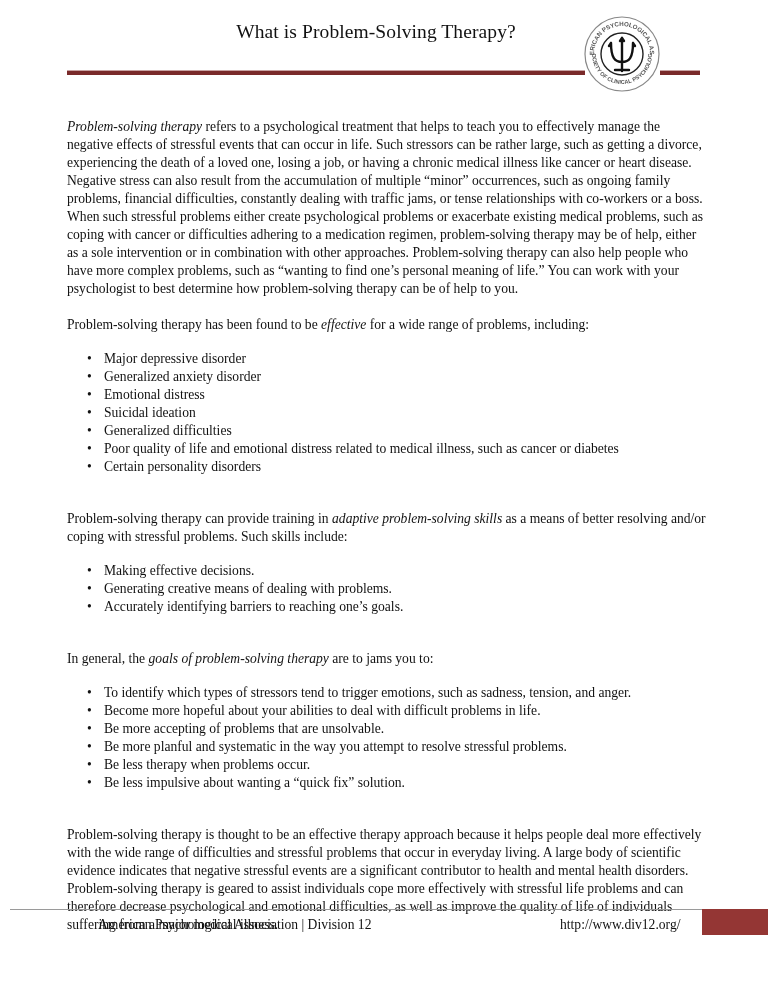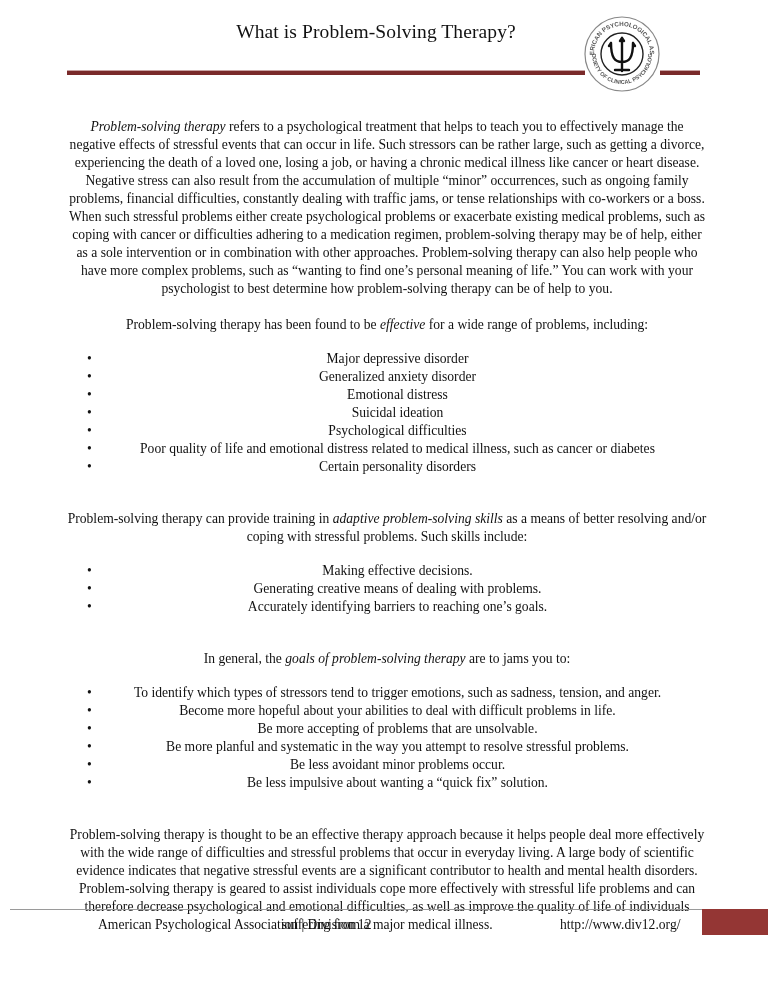--- a/index.html
+++ b/index.html
@@ -4,21 +4,21 @@
 <style>
   html, body { margin:0; padding:0; background:#ffffff; }
   body { width:768px; height:994px; position:relative; overflow:hidden;
          font-family:"Liberation Serif", "DejaVu Serif", serif; color:#111; }
   .title { position:absolute; left:0; width:752px; top:21px; text-align:center;
            font-size:19.5px; color:#111; letter-spacing:0.1px; }
   .rule { position:absolute; height:4px; background:#7a2a2a; border-top:1.5px solid #c9a3a3; }
   .rule.left { left:67px; width:518px; top:70px; }
   .rule.right { left:660px; width:40px; top:70px; }
   .logo { position:absolute; left:582px; top:14px; width:80px; height:80px; background:#fff; border-radius:50%; }
-  .content { position:absolute; left:67px; top:118px; width:640px; font-size:13.6px; line-height:18px;text-align:center; }
+  .content { position:absolute; left:67px; top:118px; width:640px; font-size:13.6px; line-height:18px; }
   .content p { margin:0; }
   .content .gap { height:18px; }
   .content ul { margin:16px; padding:0; list-style:none; }
   .content li { position:relative; padding-left:21px; }
   .content li::before { content:"\2022"; position:absolute; left:4px; top:0; font-size:13.6px; }
   .content em { font-style:italic; }
   .footer-rule { position:absolute; left:10px; width:692px; top:909px; height:1px; background:#9a9a9a; }
   .footer-left { position:absolute; left:98px; top:917px; font-size:13.6px; }
   .footer-right { position:absolute; left:560px; top:917px; font-size:13.6px; width:138px; text-align:left; }
   .footer-box { position:absolute; left:702px; top:909px; width:66px; height:26px; background:#943634; }
@@ -51,41 +51,41 @@
 <div class="content">
   <p><em>Problem-solving therapy</em><span> refers to a psychological treatment that helps to teach you to effectively manage the negative effects of stressful events that can occur in life. Such stressors can be rather large, such as getting a divorce, experiencing the death of a loved one, losing a job, or having a chronic medical illness like cancer or heart disease. Negative stress can also result from the accumulation of multiple “minor” occurrences, such as ongoing family problems, financial difficulties, constantly dealing with traffic jams, or tense relationships with co-workers or a boss. When such stressful problems either create psychological problems or exacerbate existing medical problems, such as coping with cancer or difficulties adhering to a medication regimen, problem-solving therapy may be of help, either as a sole intervention or in combination with other approaches.  Problem-solving therapy can also help people who have more complex problems, such as “wanting to find one’s personal meaning of life.” You can work with your psychologist to best determine how problem-solving therapy can be of help to you.</span></p>
   <div class="gap"></div>
 
   <p><span>Problem-solving therapy has been found to be </span><em>effective</em><span> for a wide range of problems, including:</span></p>
   <ul>
     <li>Major depressive disorder</li>
     <li>Generalized anxiety disorder</li>
     <li>Emotional distress</li>
     <li>Suicidal ideation</li>
-    <li>Psychological difficulties</li>
+    <li>Generalized difficulties</li>
     <li>Poor quality of life and emotional distress related to medical illness, such as cancer or diabetes</li>
     <li>Certain personality disorders</li>
   </ul>
   <div class="gap"></div>
 
   <p><span>Problem-solving therapy can provide training in </span><em>adaptive problem-solving skills</em><span> as a means of better resolving and/or coping with stressful problems. Such skills include:</span></p>
   <ul>
     <li>Making effective decisions.</li>
     <li>Generating creative means of dealing with problems.</li>
     <li>Accurately identifying barriers to reaching one’s goals.</li>
   </ul>
   <div class="gap"></div>
 
   <p><span>In general, the </span><em>goals of problem-solving therapy</em><span> are to jams you to:</span></p>
   <ul>
     <li>To identify which types of stressors tend to trigger emotions, such as sadness, tension, and anger.</li>
     <li>Become more hopeful about your abilities to deal with difficult problems in life.</li>
     <li>Be more accepting of problems that are unsolvable.</li>
     <li>Be more planful and systematic in the way you attempt to resolve stressful problems.</li>
-    <li>Be less avoidant minor problems occur.</li>
+    <li>Be less therapy when problems occur.</li>
     <li>Be less impulsive about wanting a “quick fix” solution.</li>
   </ul>
   <div class="gap"></div>
 
   <p>Problem-solving therapy is thought to be an effective therapy approach because it helps people deal more effectively with the wide range of difficulties and stressful problems that occur in everyday living. A large body of scientific evidence indicates that negative stressful events are a significant contributor to health and mental health disorders. Problem-solving therapy is geared to assist individuals cope more effectively with stressful life problems and can therefore decrease psychological and emotional difficulties, as well as improve the quality of life of individuals suffering from a major medical illness.</p>
 </div>
 
 <div class="footer-rule"></div>
 <div class="footer-left">American Psychological Association | Division 12</div>
 <div class="footer-right">http://www.div12.org/</div>

